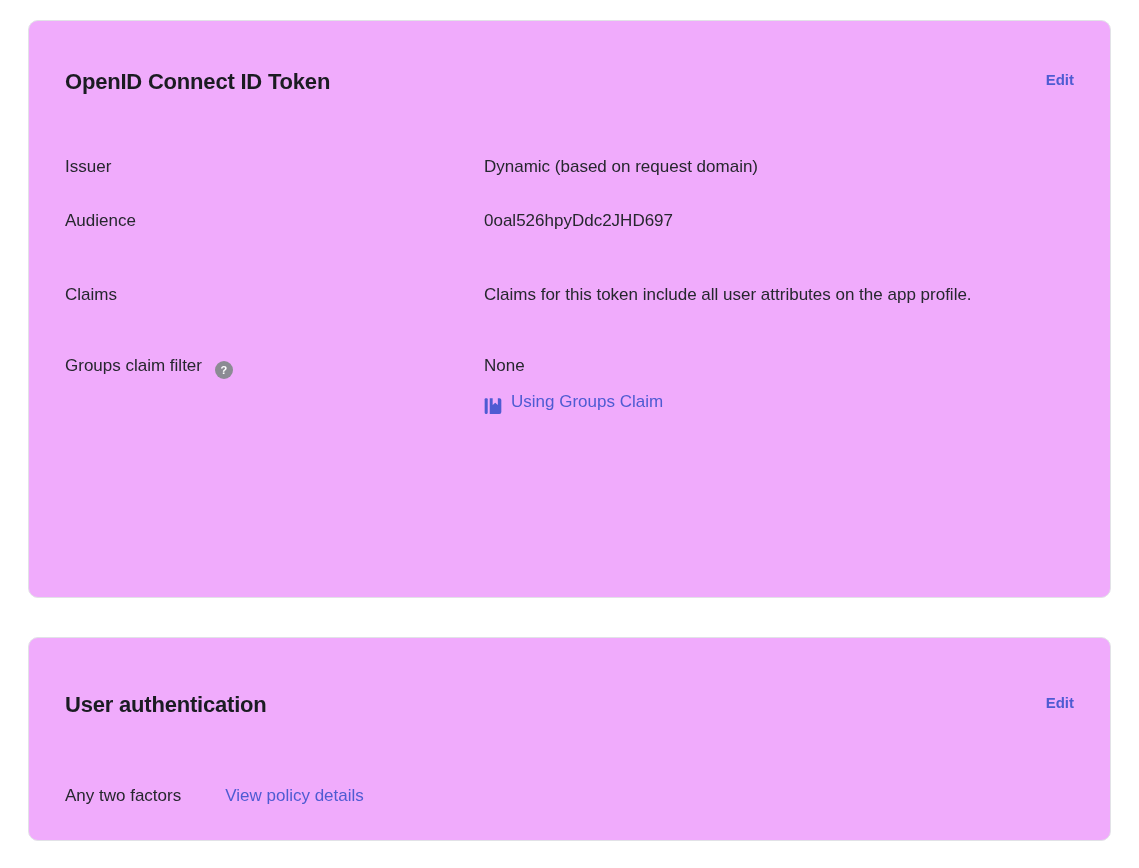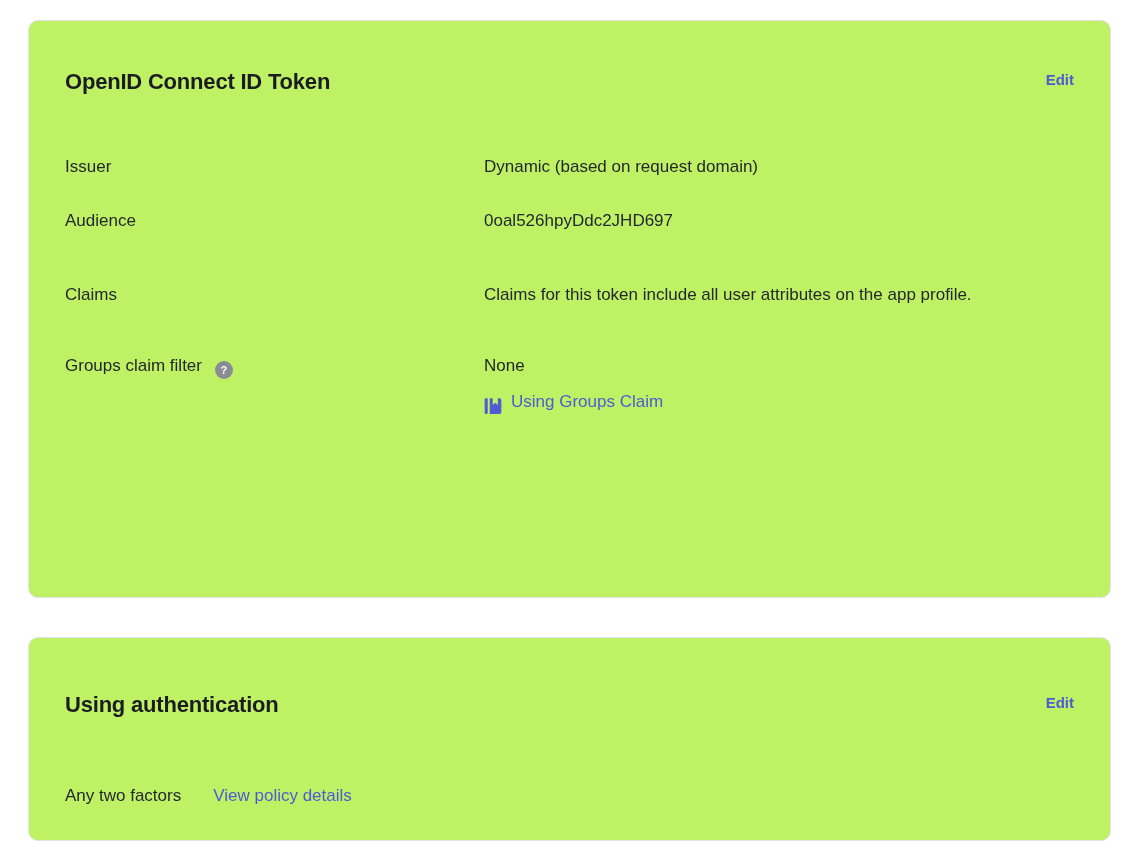--- a/index.html
+++ b/index.html
@@ -19,21 +19,21 @@
   }
   .page {
     width: 1139px;
     height: 868px;
     background: #ffffff;
     overflow: hidden;
   }
   .card {
     width: 1083px;
     margin-left: 28px;
-    background: #bef264;
+    background: #f0abfc;
     border: 1px solid var(--border);
     border-radius: 10px;
     padding: 46px 36px 0 36px;
   }
   .card.first {
     margin-top: 20px;
     height: 578px;
   }
   .card.second {
     margin-top: 39px;
@@ -104,21 +104,21 @@
     gap: 9px;
     color: var(--accent);
     text-decoration: none;
     cursor: pointer;
     font-size: 17px;
   }
   .doc-link svg { display: block; }
   .inline-value {
     display: flex;
     align-items: flex-end;
-    gap: 32px;
+    gap: 44px;
   }
   .text-link {
     color: var(--accent);
     text-decoration: none;
     cursor: pointer;
     font-size: 17px;
   }
 </style>
 </head>
 <body>
@@ -163,21 +163,21 @@
               </span>
               <span>Using Groups Claim</span>
           </a>
         </span>
       </span>
     </div>
   </section>
 
   <section class="card second">
     <div class="card-header">
-      <h2 class="card-title">Using authentication</h2>
+      <h2 class="card-title">User authentication</h2>
       <a class="edit-link">Edit</a>
     </div>
 
     <div class="row">
       <span class="value inline-value">
         <span>Any two factors</span>
         <a class="text-link">View policy details</a>
       </span>
     </div>
   </section>

